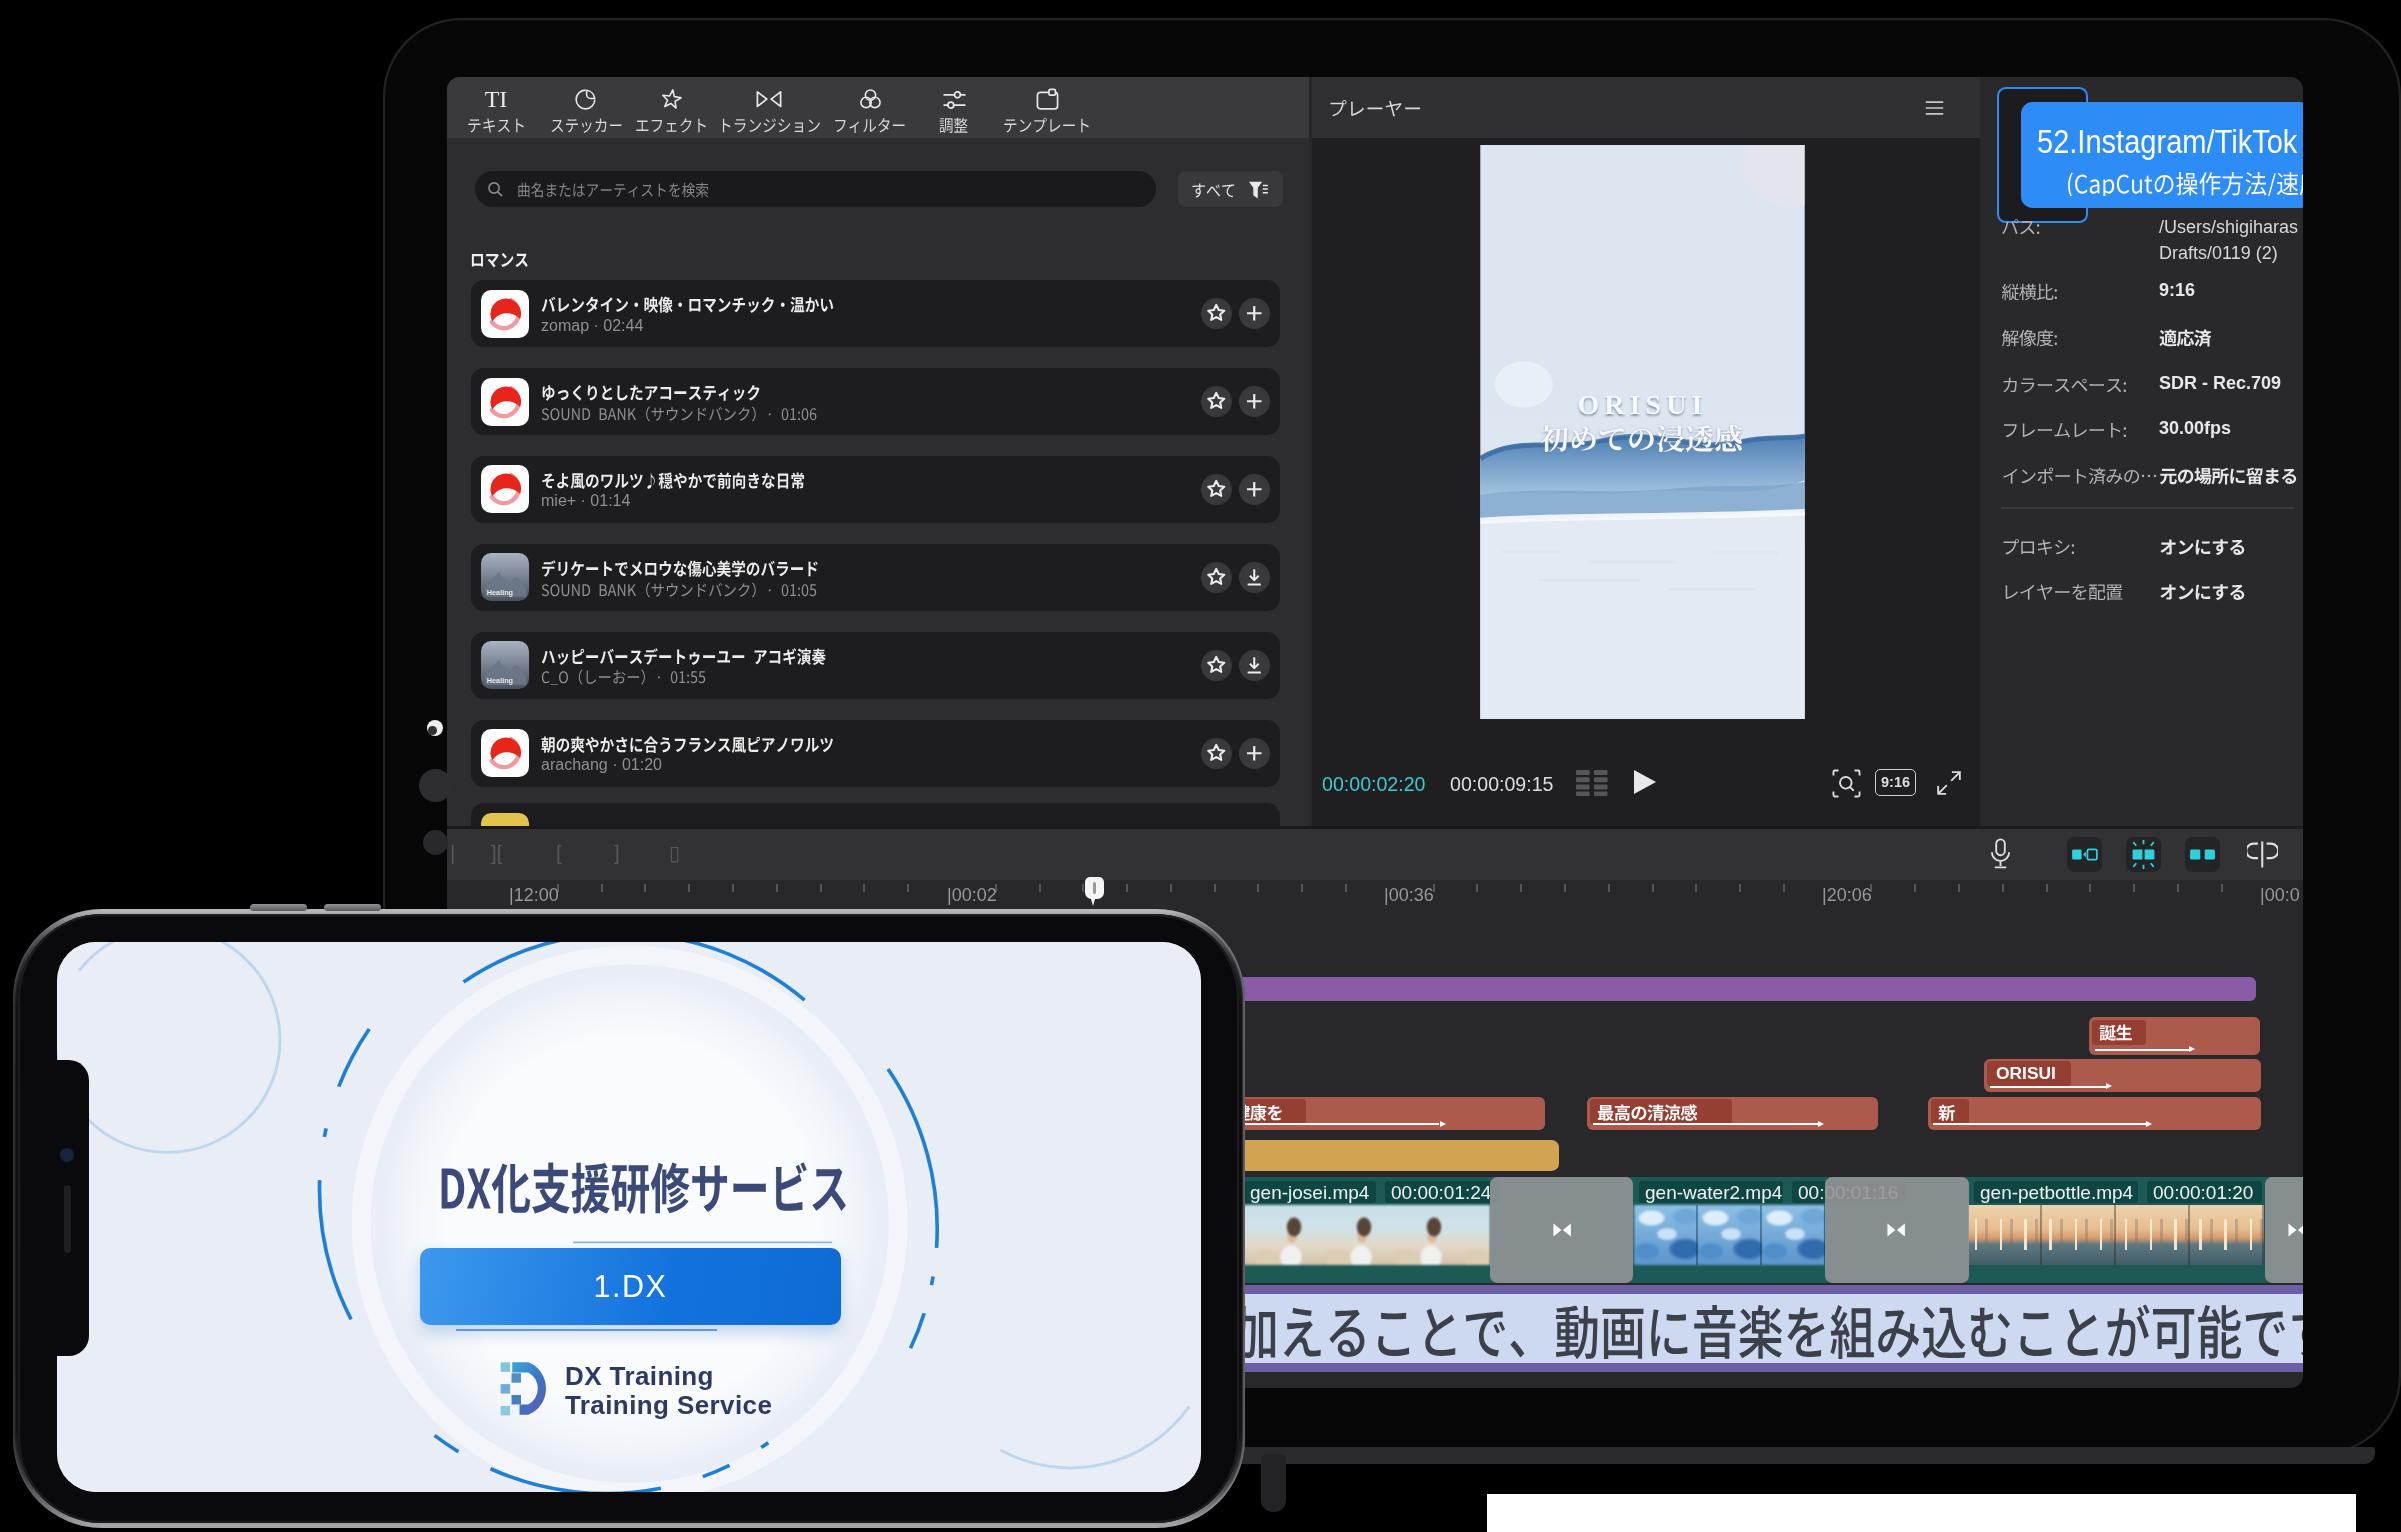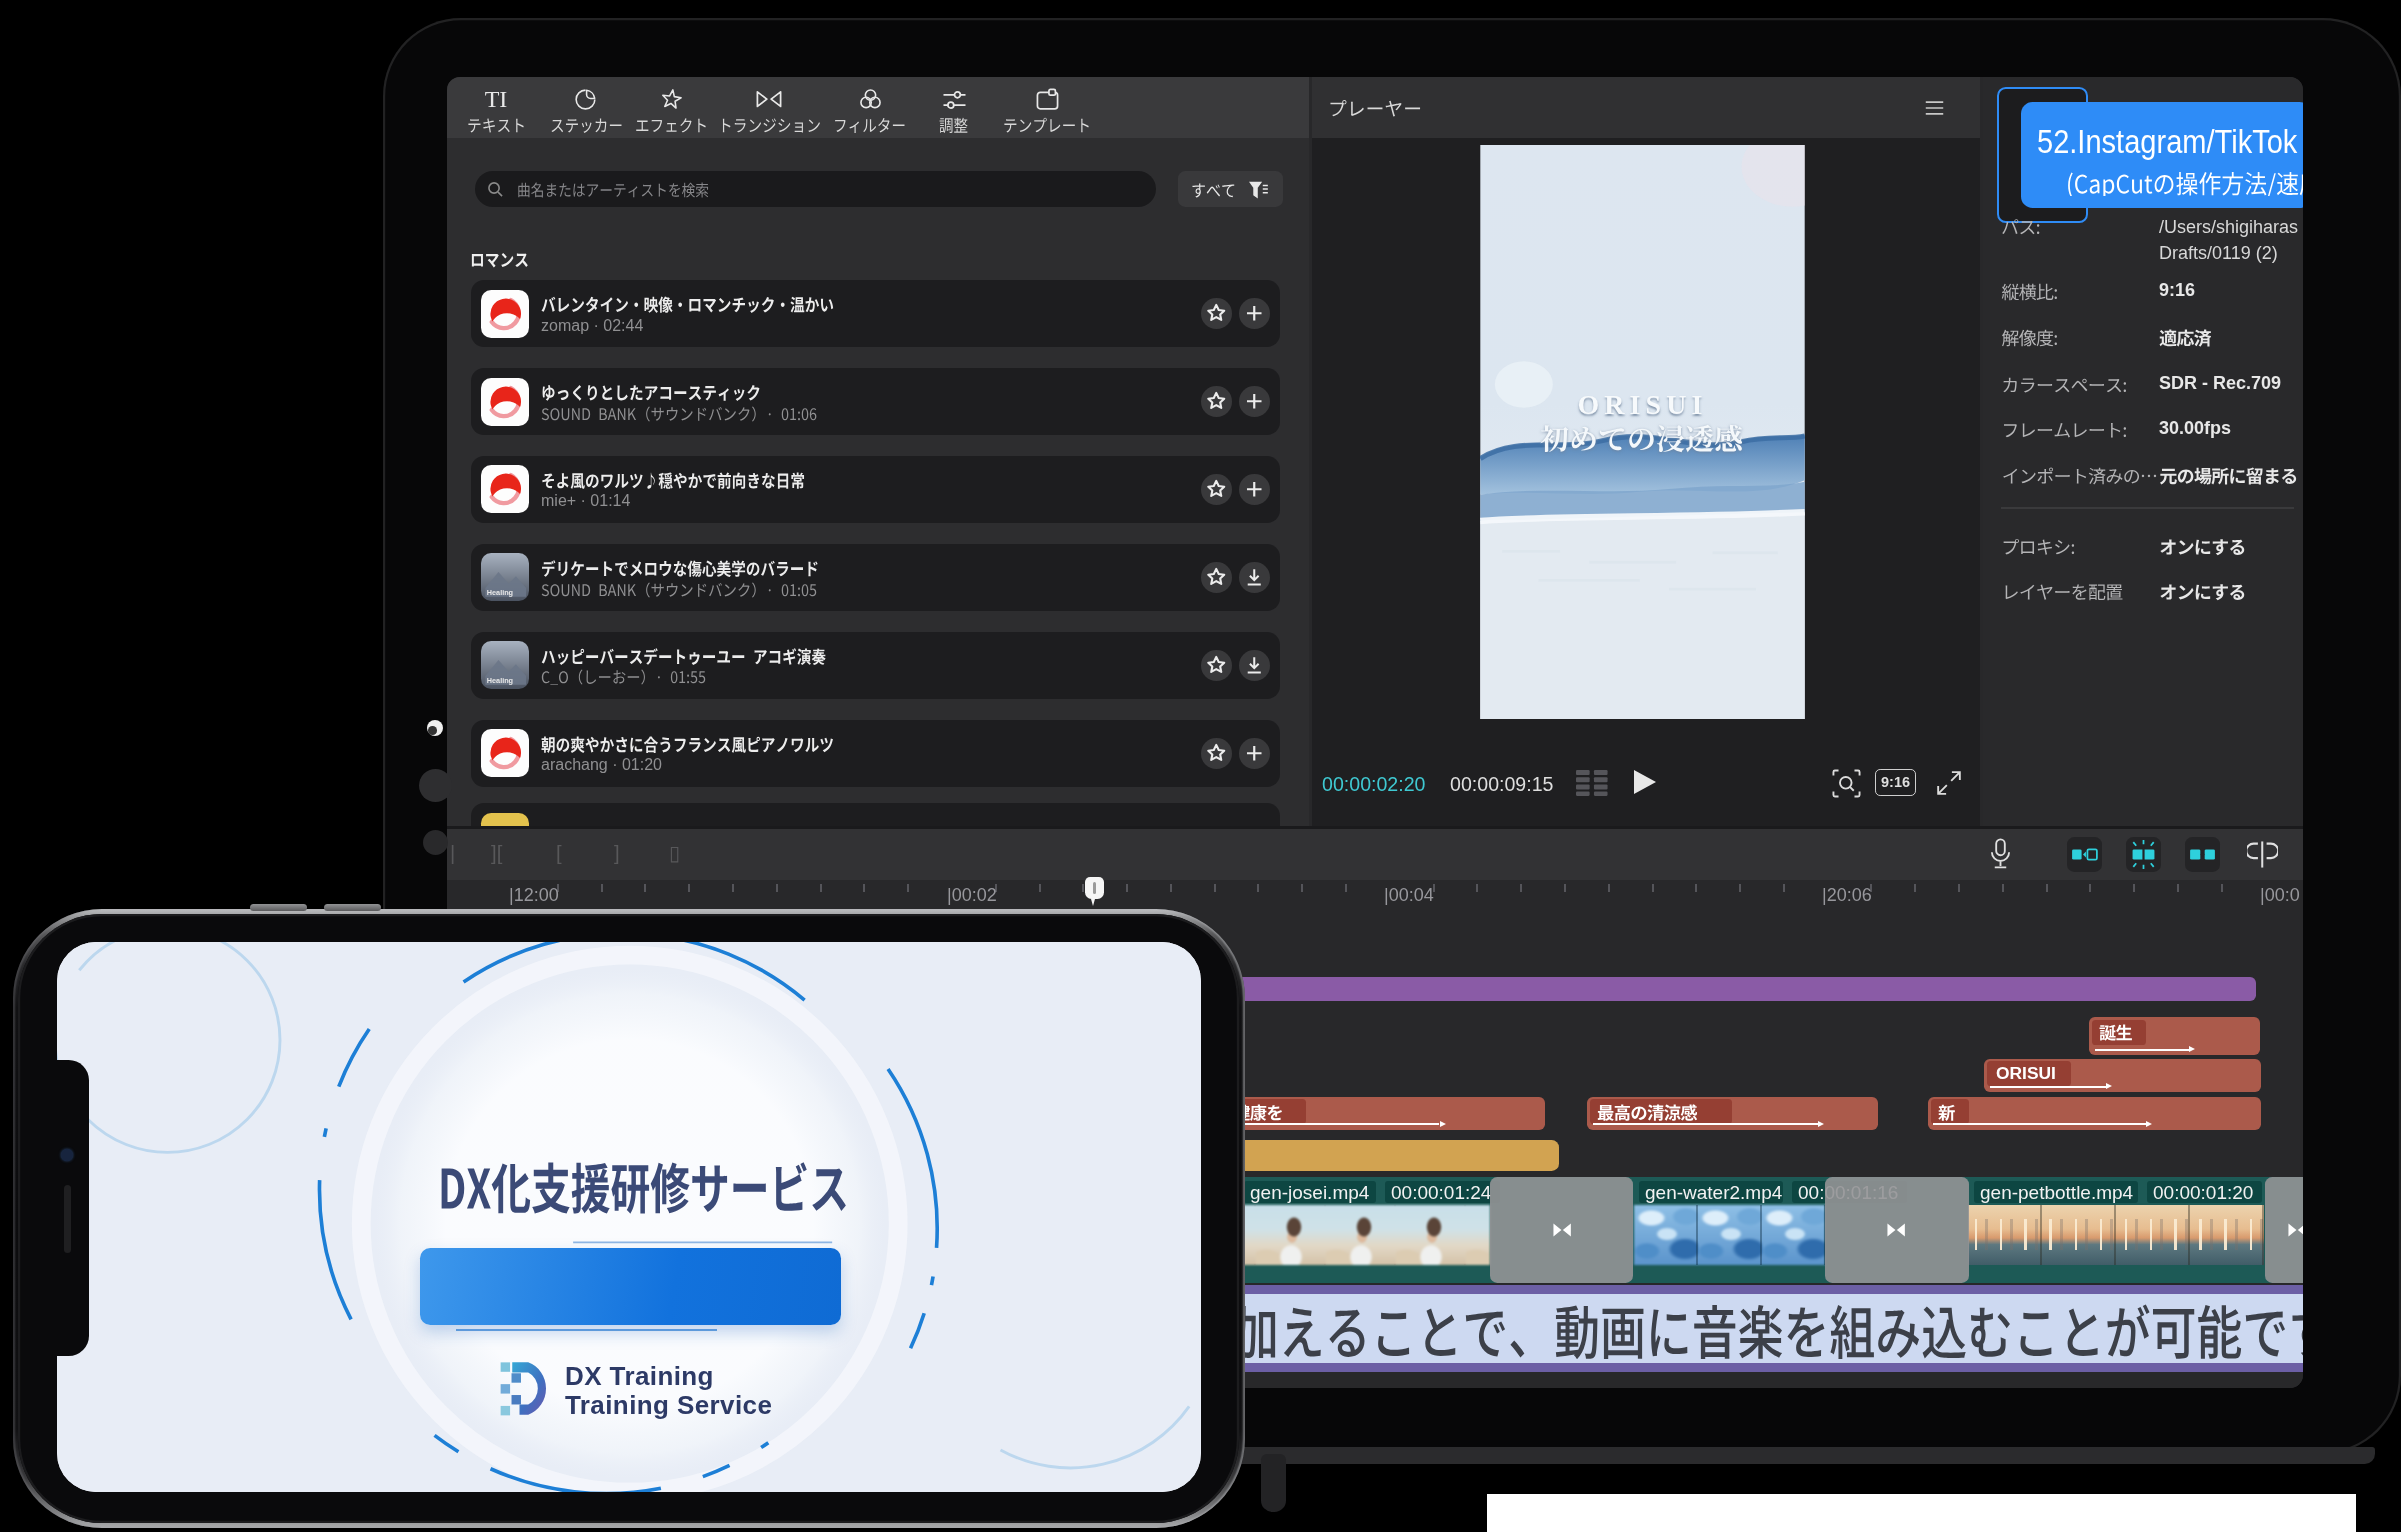--- a/index.html
+++ b/index.html
@@ -716,21 +716,21 @@
     <div style="position:absolute;left:1467px;top:807px;width:1.5px;height:8px;background:#55555a;"></div>
     <div style="position:absolute;left:1511px;top:807px;width:1.5px;height:8px;background:#55555a;"></div>
     <div style="position:absolute;left:1555px;top:807px;width:1.5px;height:8px;background:#55555a;"></div>
     <div style="position:absolute;left:1599px;top:807px;width:1.5px;height:8px;background:#55555a;"></div>
     <div style="position:absolute;left:1642px;top:807px;width:1.5px;height:8px;background:#55555a;"></div>
     <div style="position:absolute;left:1686px;top:807px;width:1.5px;height:8px;background:#55555a;"></div>
     <div style="position:absolute;left:1730px;top:807px;width:1.5px;height:8px;background:#55555a;"></div>
     <div style="position:absolute;left:1774px;top:807px;width:1.5px;height:8px;background:#55555a;"></div>
     <div style="position:absolute;left:62px;top:808px;font:400 18px/21px &quot;Liberation Sans&quot;,sans-serif;color:#97979c;white-space:pre;">|12:00</div>
     <div style="position:absolute;left:500px;top:808px;font:400 18px/21px &quot;Liberation Sans&quot;,sans-serif;color:#97979c;white-space:pre;">|00:02</div>
-    <div style="position:absolute;left:937px;top:808px;font:400 18px/21px &quot;Liberation Sans&quot;,sans-serif;color:#97979c;white-space:pre;">|00:04</div>
+    <div style="position:absolute;left:937px;top:808px;font:400 18px/21px &quot;Liberation Sans&quot;,sans-serif;color:#97979c;white-space:pre;">|00:36</div>
     <div style="position:absolute;left:1375px;top:808px;font:400 18px/21px &quot;Liberation Sans&quot;,sans-serif;color:#97979c;white-space:pre;">|20:06</div>
     <div style="position:absolute;left:1813px;top:808px;font:400 18px/21px &quot;Liberation Sans&quot;,sans-serif;color:#97979c;white-space:pre;">|00:0</div>
     <div style="position:absolute;left:638px;top:800px;width:19px;height:22px;background:#f5f5f5;border-radius:5.1px 5.1px 6.5px 6.5px;"></div>
     <div style="position:absolute;left:644px;top:822px;width:0;height:0;border-left:2.9px solid transparent;border-right:2.9px solid transparent;border-top:7.3px solid #f5f5f5;"></div>
     <div style="position:absolute;left:646px;top:805px;width:2.9px;height:11.6px;background:#9a9a9a;border-radius:1.5px;"></div>
     <div style="position:absolute;left:39px;top:900px;width:1770px;height:24px;background:#8a5ba6;border-radius:5.8px;"></div>
     <div style="position:absolute;left:1642px;top:940px;width:171px;height:38px;background:#ab5a4b;border-radius:5.8px;"></div>
     <div style="position:absolute;left:1645px;top:943px;width:54px;height:25px;background:#953f33;border-radius:3.6px;"></div>
     <svg class="jt" style="left:1652px;top:947px;width:33px;height:17.4px;" viewBox="0 -880 1920 1000" fill="#ffffff">
       <use href="#b8a95" x="0"></use>
@@ -875,20 +875,21 @@
         <use href="#b652f" x="2341"></use>
         <use href="#b63f4" x="3341"></use>
         <use href="#b7814" x="4341"></use>
         <use href="#b4fee" x="5341"></use>
         <use href="#b30b5" x="6341"></use>
         <use href="#b30fc" x="7341"></use>
         <use href="#b30d3" x="8341"></use>
         <use href="#b30b9" x="9341"></use>
       </svg>
       <div style="position:absolute;left:363px;top:306px;width:421px;height:77px;border-radius:10.2px;background:linear-gradient(100deg,#3e98ec,#1272dd 60%,#0f6bd4);box-shadow:0 7.3px 16px rgba(30,100,190,.25);"></div>
+      <div style="position:absolute;left:363px;top:306px;width:421px;height:77px;font:400 30.5px/77px &quot;Liberation Sans&quot;;color:#fff;text-align:center;letter-spacing:1.5px;">1.DX</div>
       <div style="position:absolute;left:399px;top:387px;width:261px;height:2.2px;background:#3f87d4;opacity:.8;"></div>
       <svg width="57" height="61" viewBox="0 0 78 84" style="position:absolute;left:442px;top:416px">
         <defs>
           <linearGradient id="dg" x1="0" y1="0" x2="1" y2="1">
             <stop offset="0" stop-color="#35a8d6"></stop>
             <stop offset="0.6" stop-color="#3f6fc0"></stop>
             <stop offset="1" stop-color="#6a58ae"></stop>
           </linearGradient>
         </defs>
         <path d="M18 6 H40 A36 38 0 0 1 40 78 H28 V64 H40 A22 24 0 0 0 40 20 H18 Z" fill="url(#dg)"></path>

